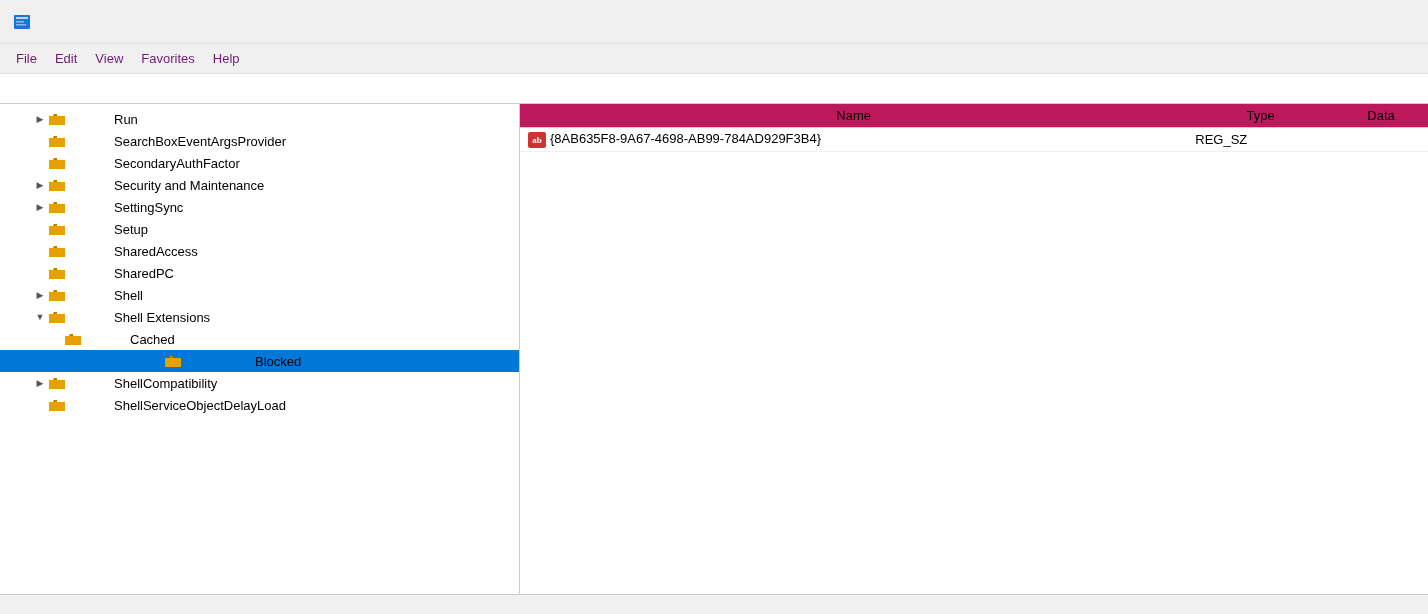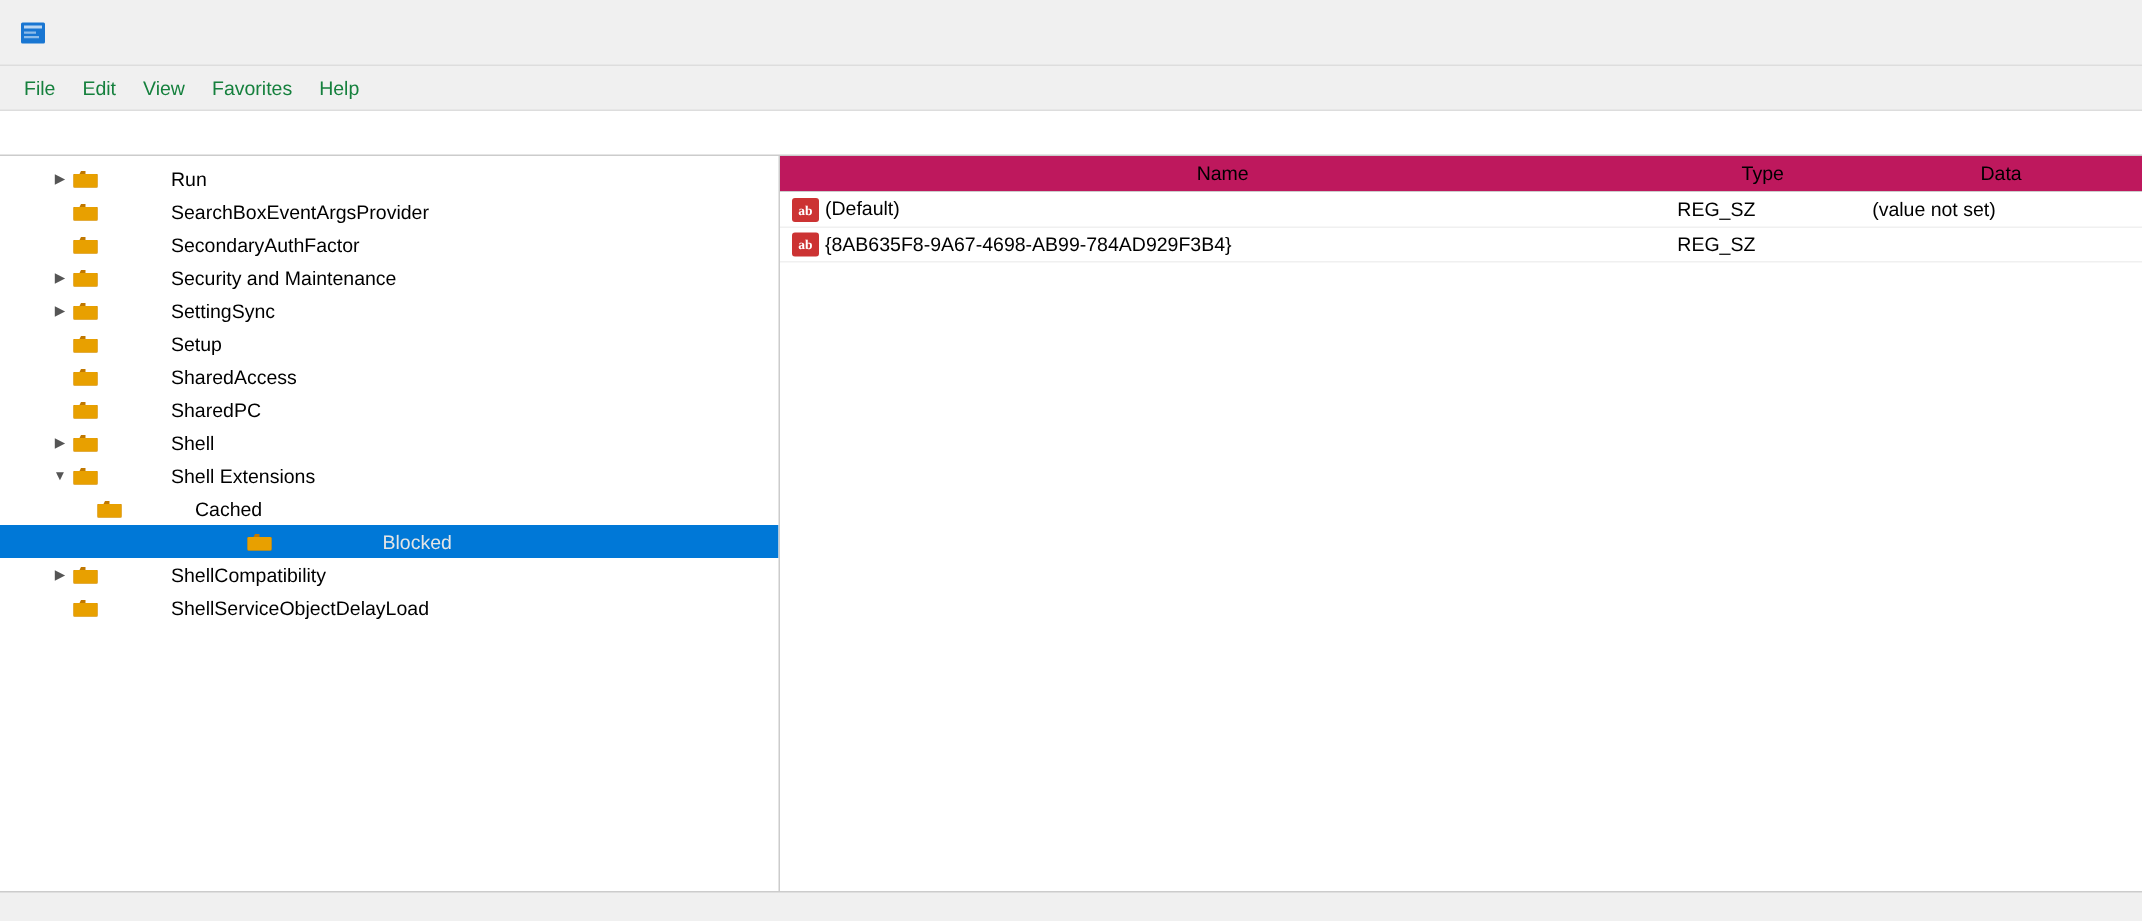--- a/index.html
+++ b/index.html
@@ -56,21 +56,21 @@
       height: 30px;
       display: flex;
       align-items: center;
       padding: 0 8px;
       border-bottom: 1px solid #ddd;
       gap: 2px;
     }
     .menu-item {
       padding: 4px 8px;
       cursor: pointer;
-      color: #15803d;
+      color: #701a75;
       font-size: 13px;
     }
 
     
     .address-bar {
       background: #fff;
       height: 30px;
       display: flex;
       align-items: center;
       padding: 0 8px;
@@ -98,21 +98,21 @@
 
     .tree-item {
       display: flex;
       align-items: center;
       height: 22px;
       padding-right: 4px;
       cursor: pointer;
       white-space: nowrap;
       color: #000;
     }
-    .tree-item.selected { background: #0078d7; color: #e5e5e5; gap: 25px; }
+    .tree-item.selected { background: #0078d7; color: #000000; gap: 25px; }
 
     .tree-indent {
       display: inline-block;
       width: 16px;
       flex-shrink: 0;
     }
 
     .expand-arrow {
       width: 16px;
       height: 22px;
@@ -358,25 +358,20 @@
   <div class="right-pane">
     <table class="data-table">
       <thead>
         <tr>
           <th>Name</th>
           <th>Type</th>
           <th>Data</th>
         </tr>
       </thead>
       <tbody id="registry-tbody">
-      <tr>
-            <td><span style="display: inline-block; width: 18px; height: 16px; background: rgb(204, 51, 51); border-radius: 2px; font-size: 9px; color: rgb(255, 255, 255); font-weight: bold; line-height: 16px; text-align: center; margin-right: 4px; vertical-align: middle; font-family: serif;">ab</span>(Default)</td>
-            <td>REG_SZ</td>
-            <td>(value not set)</td>
-          </tr>
           <tr>
             <td><span style="display: inline-block; width: 18px; height: 16px; background: rgb(204, 51, 51); border-radius: 2px; font-size: 9px; color: rgb(255, 255, 255); font-weight: bold; line-height: 16px; text-align: center; margin-right: 4px; vertical-align: middle; font-family: serif;">ab</span>{8AB635F8-9A67-4698-AB99-784AD929F3B4}</td>
             <td>REG_SZ</td>
             <td></td>
           </tr>
         </tbody>
     </table>
   </div>
 
 </div>

